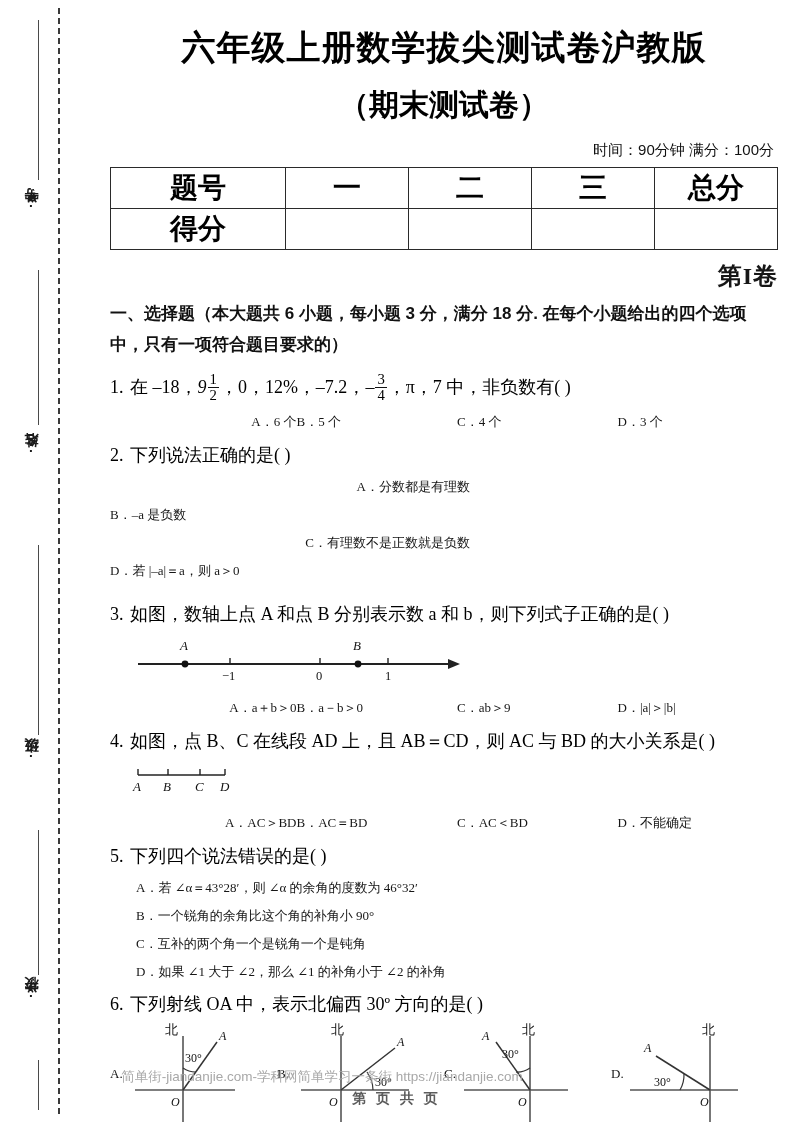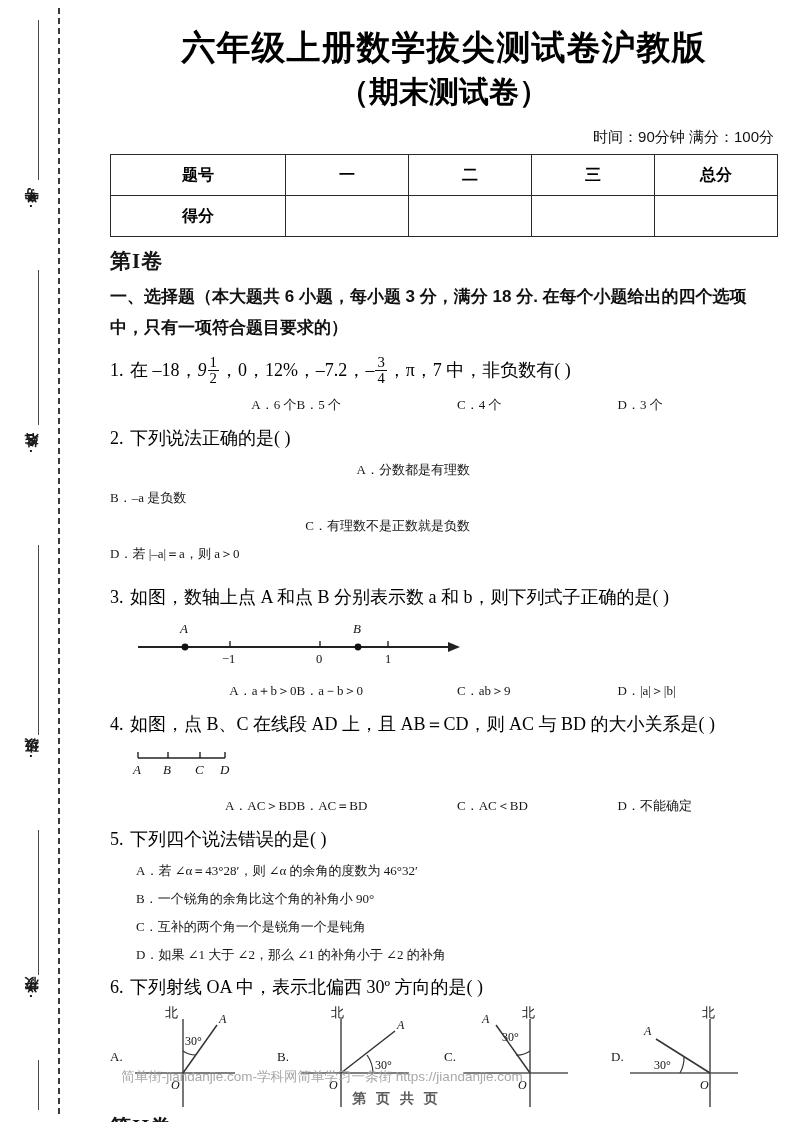--- a/index.html
+++ b/index.html
@@ -46,21 +46,21 @@
     color:#000;
     margin-top:26px;
   }
   .subtitle{
     text-align:center;
     font-family:"Liberation Sans","DejaVu Sans",sans-serif;
     font-weight:bold;
     font-size:30px;
     line-height:1.25;
     color:#000;
-    margin-top:3px;
+    margin-top:16px;
   }
   .meta-line{
     text-align:right;
     font-family:"Liberation Sans","DejaVu Sans",sans-serif;
     font-size:15px;
     margin-top:18px;
     padding-right:4px;
     color:#111;
   }
 
@@ -70,28 +70,28 @@
     margin-top:7px;
     table-layout:fixed;
   }
   table.score td{
     border:1.1px solid #2a2a2a;
     height:38px;
     text-align:center;
     vertical-align:middle;
     font-family:"Liberation Sans","DejaVu Sans",sans-serif;
     font-weight:bold;
-    font-size:16px;
+    font-size:28px;
     color:#000;
   }
   table.score td.lead{width:172px;}
 
   .juan{
-    text-align:left;
-    font-size:21px;
+    text-align:right;
+    font-size:24px;
     font-weight:bold;
     margin-top:10px;
     letter-spacing:1px;
   }
 
   .sec-head{
     font-family:"Liberation Sans","DejaVu Sans",sans-serif;
     font-weight:bold;
     font-size:17px;
     line-height:1.85;

